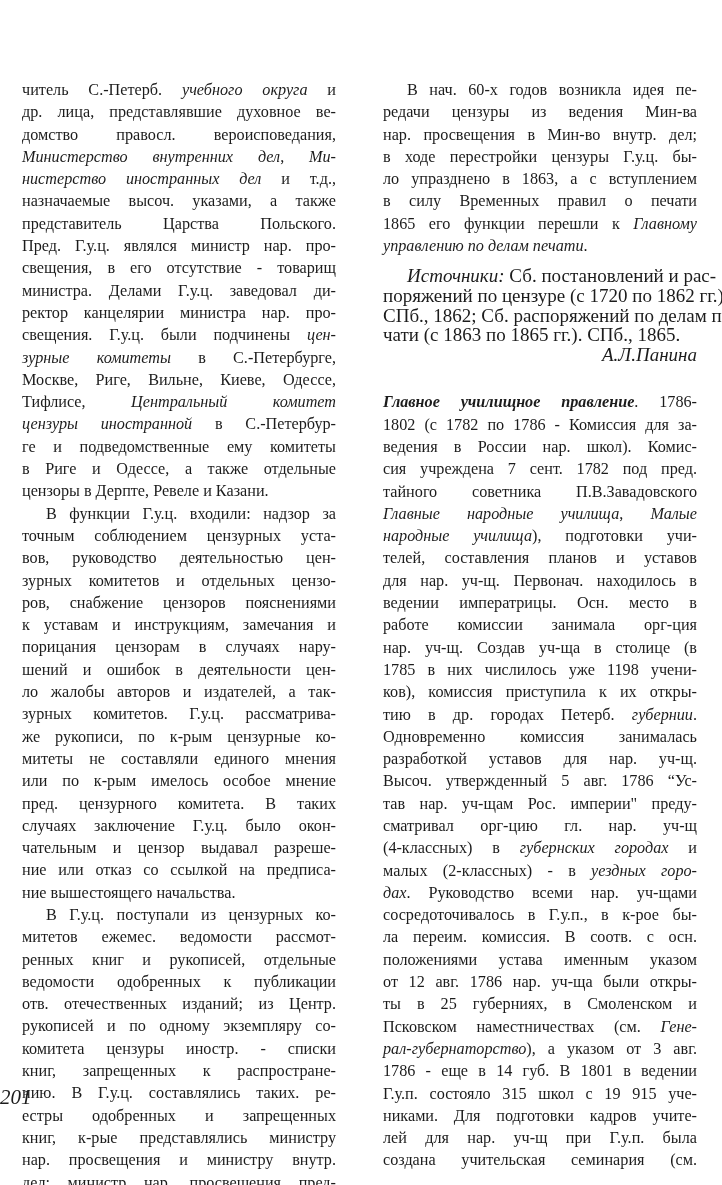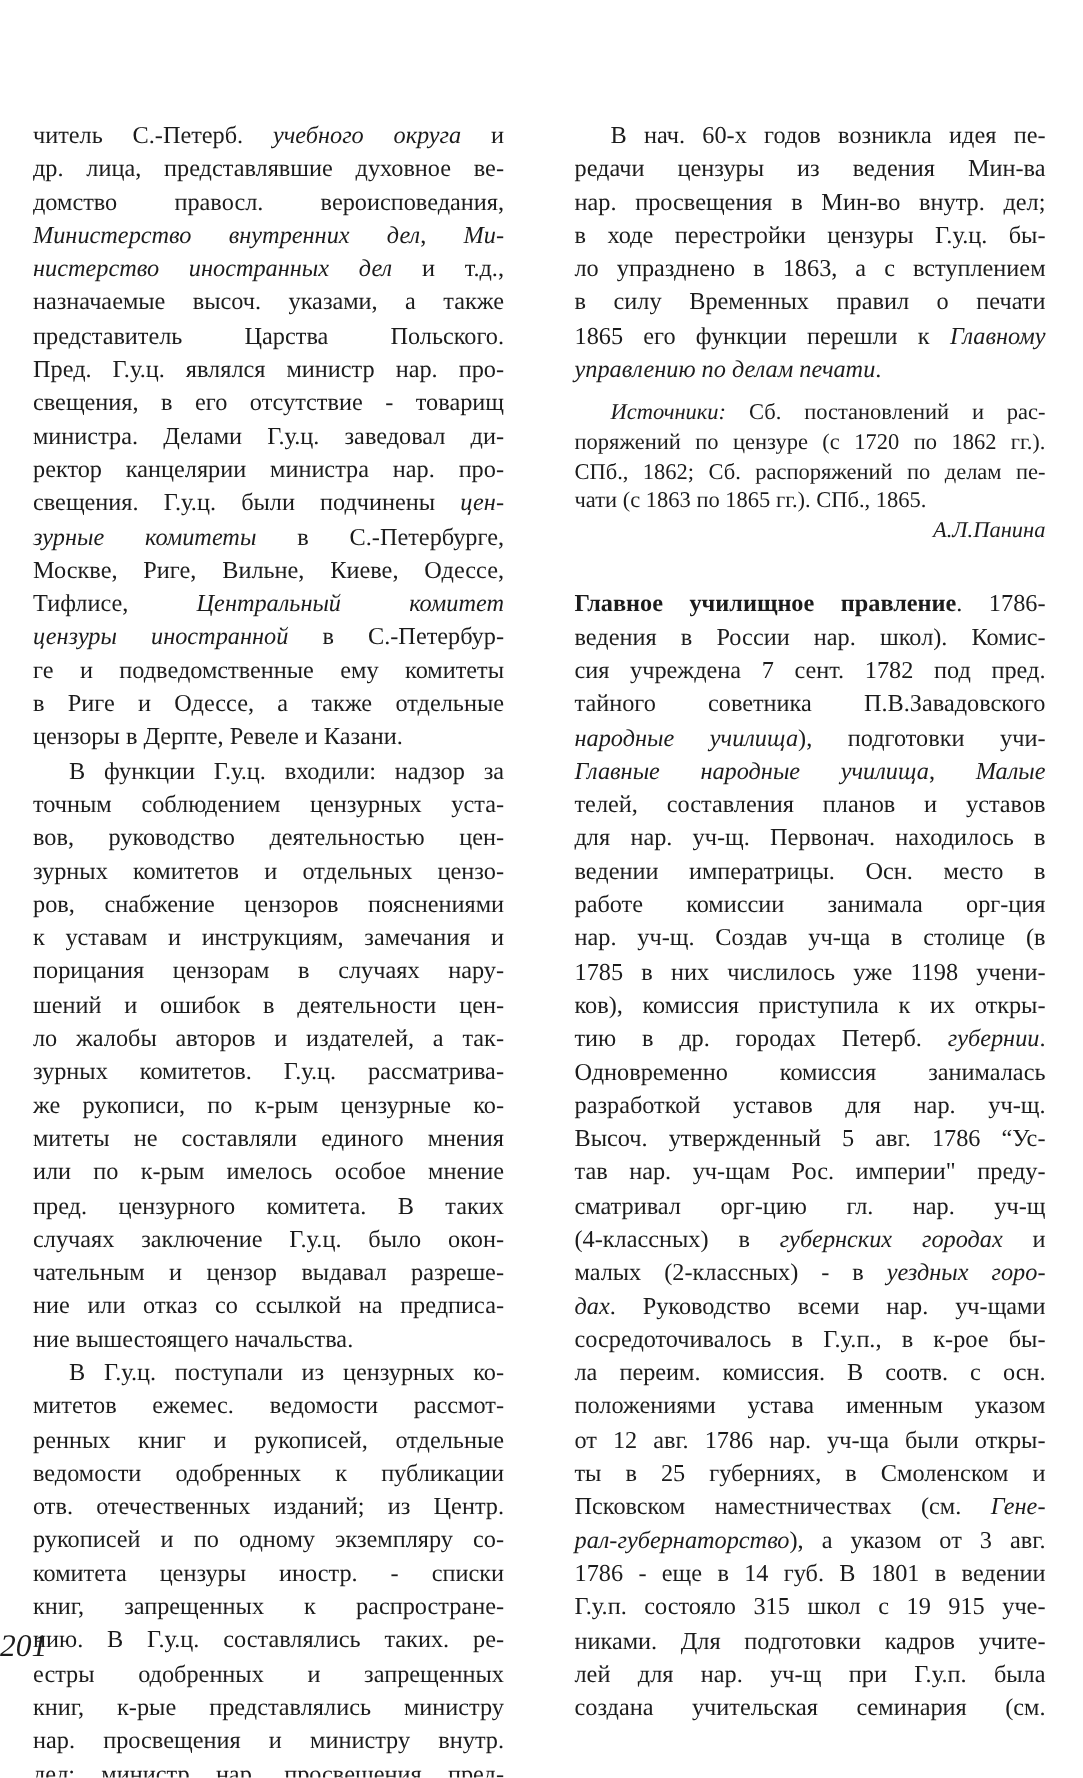--- a/index.html
+++ b/index.html
@@ -25,23 +25,23 @@
     line-height: 22.3px;
     font-size: 16.2px;
     text-align: justify;
     text-align-last: justify;
     white-space: nowrap;
     overflow: visible;
   }
   .ln.last { text-align-last: left; }
   .ln.indent { padding-left: 24px; }
   .ln.right { text-align: left; text-align-last: right; }
-  .small .ln { font-size: 15px; height: 19.6px; line-height: 19.6px; }
+  .small .ln { font-size: 19px; height: 19.6px; line-height: 19.6px; }
   i { }
-  b { font-weight: bold; }
+  b { font-weight: bold; font-style: italic; }
   .gap { display: block; }
   #page-number {
     position: absolute;
     left: 0; width: 722px;
     top: 1085px;
     font-style: italic;
     font-size: 21px;
   }
 </style>
 </head>
@@ -123,25 +123,26 @@
       <span class="ln"><span>поряжений по цензуре (с 1720 по 1862 гг.).</span></span>
       <span class="ln"><span>СПб., 1862; Сб. распоряжений по делам пе-</span></span>
       <span class="ln last"><span>чати (с 1863 по 1865 гг.). СПб., 1865.</span></span>
     </div>
   <div class="para small">
       <span class="ln last right"><i>А.Л.Панина</i></span>
     </div>
   <div class="gap" style="height:27px"></div>
   <div class="para">
       <span class="ln"><b>Главное училищное правление</b><span>. 1786-</span></span>
+      <span class="ln"><span>1802 (с 1782 по 1786 - Комиссия для за-</span></span>
       <span class="ln"><span>ведения в России нар. школ). Комис-</span></span>
       <span class="ln"><span>сия учреждена 7 сент. 1782 под пред.</span></span>
       <span class="ln"><span>тайного советника П.В.Завадовского</span></span>
+      <span class="ln"><i>Главные народные училища</i><span>, </span><i>Малые</i></span>
       <span class="ln"><i>народные училища</i><span>), подготовки учи-</span></span>
-      <span class="ln"><i>Главные народные училища</i><span>, </span><i>Малые</i></span>
       <span class="ln"><span>телей, составления планов и уставов</span></span>
       <span class="ln"><span>для нар. уч-щ. Первонач. находилось в</span></span>
       <span class="ln"><span>ведении императрицы. Осн. место в</span></span>
       <span class="ln"><span>работе комиссии занимала орг-ция</span></span>
       <span class="ln"><span>нар. уч-щ. Создав уч-ща в столице (в</span></span>
       <span class="ln"><span>1785 в них числилось уже 1198 учени-</span></span>
       <span class="ln"><span>ков), комиссия приступила к их откры-</span></span>
       <span class="ln"><span>тию в др. городах Петерб. </span><i>губернии</i><span>.</span></span>
       <span class="ln"><span>Одновременно комиссия занималась</span></span>
       <span class="ln"><span>разработкой уставов для нар. уч-щ.</span></span>

